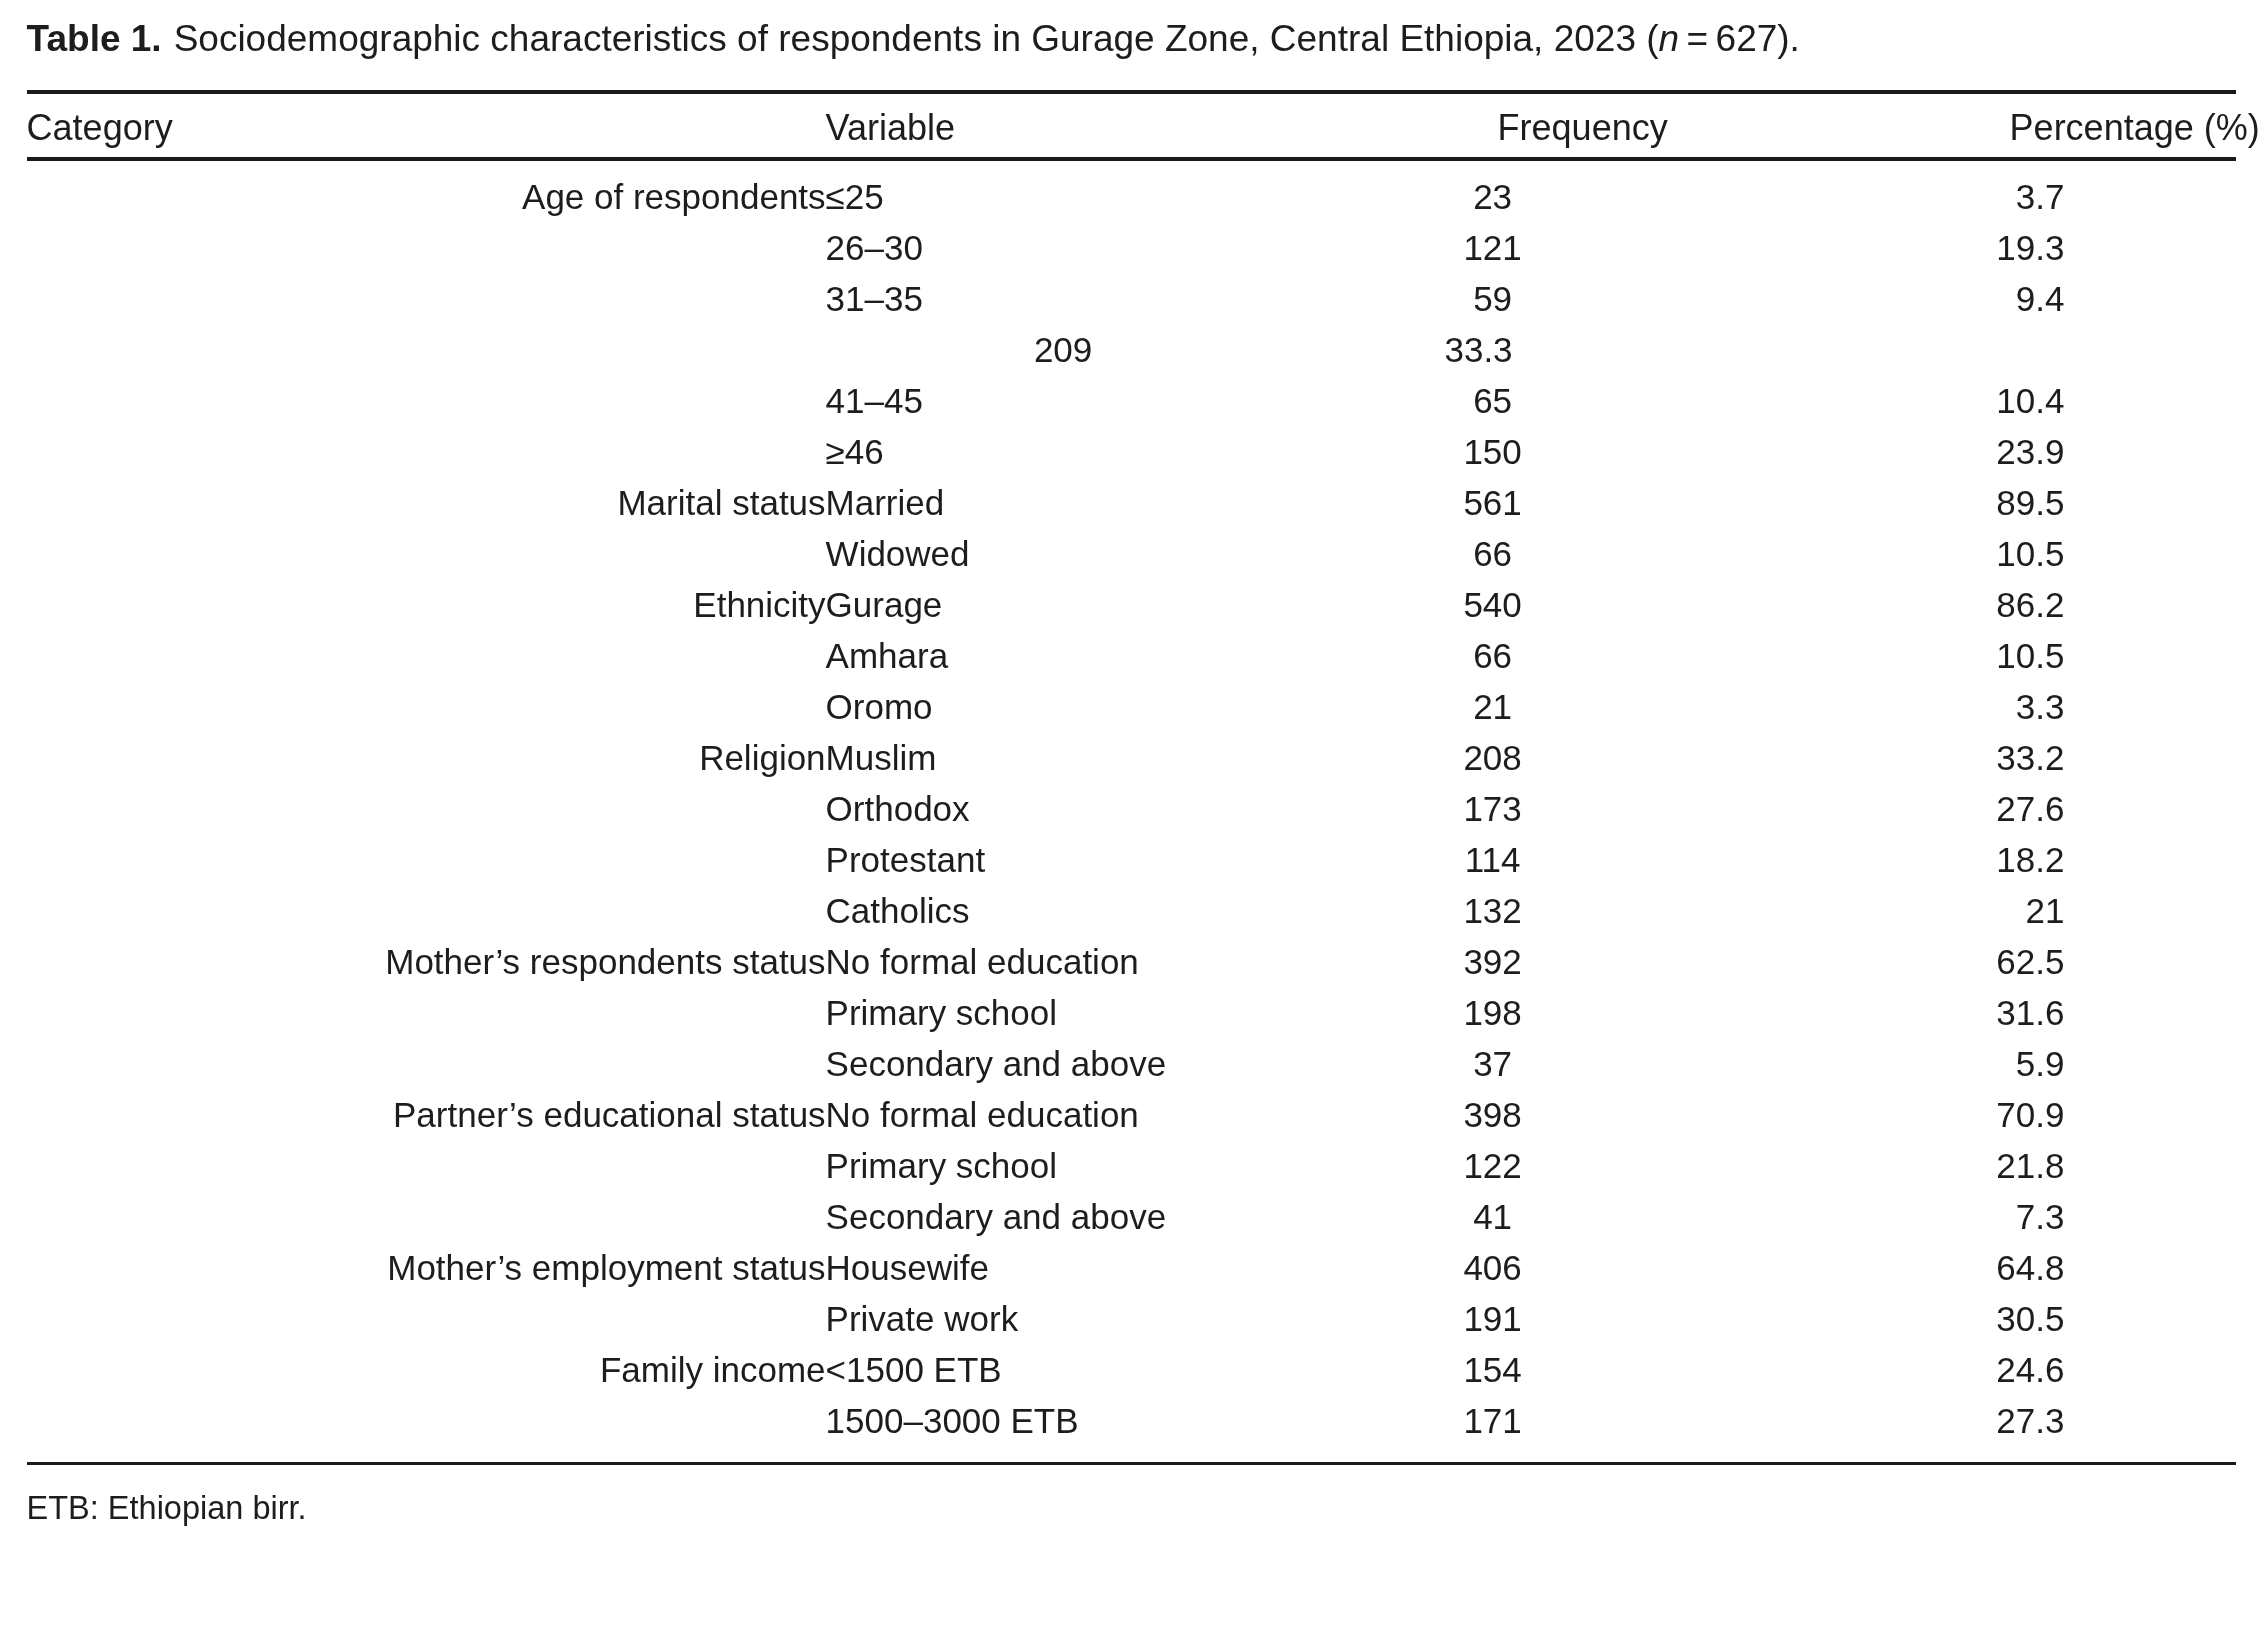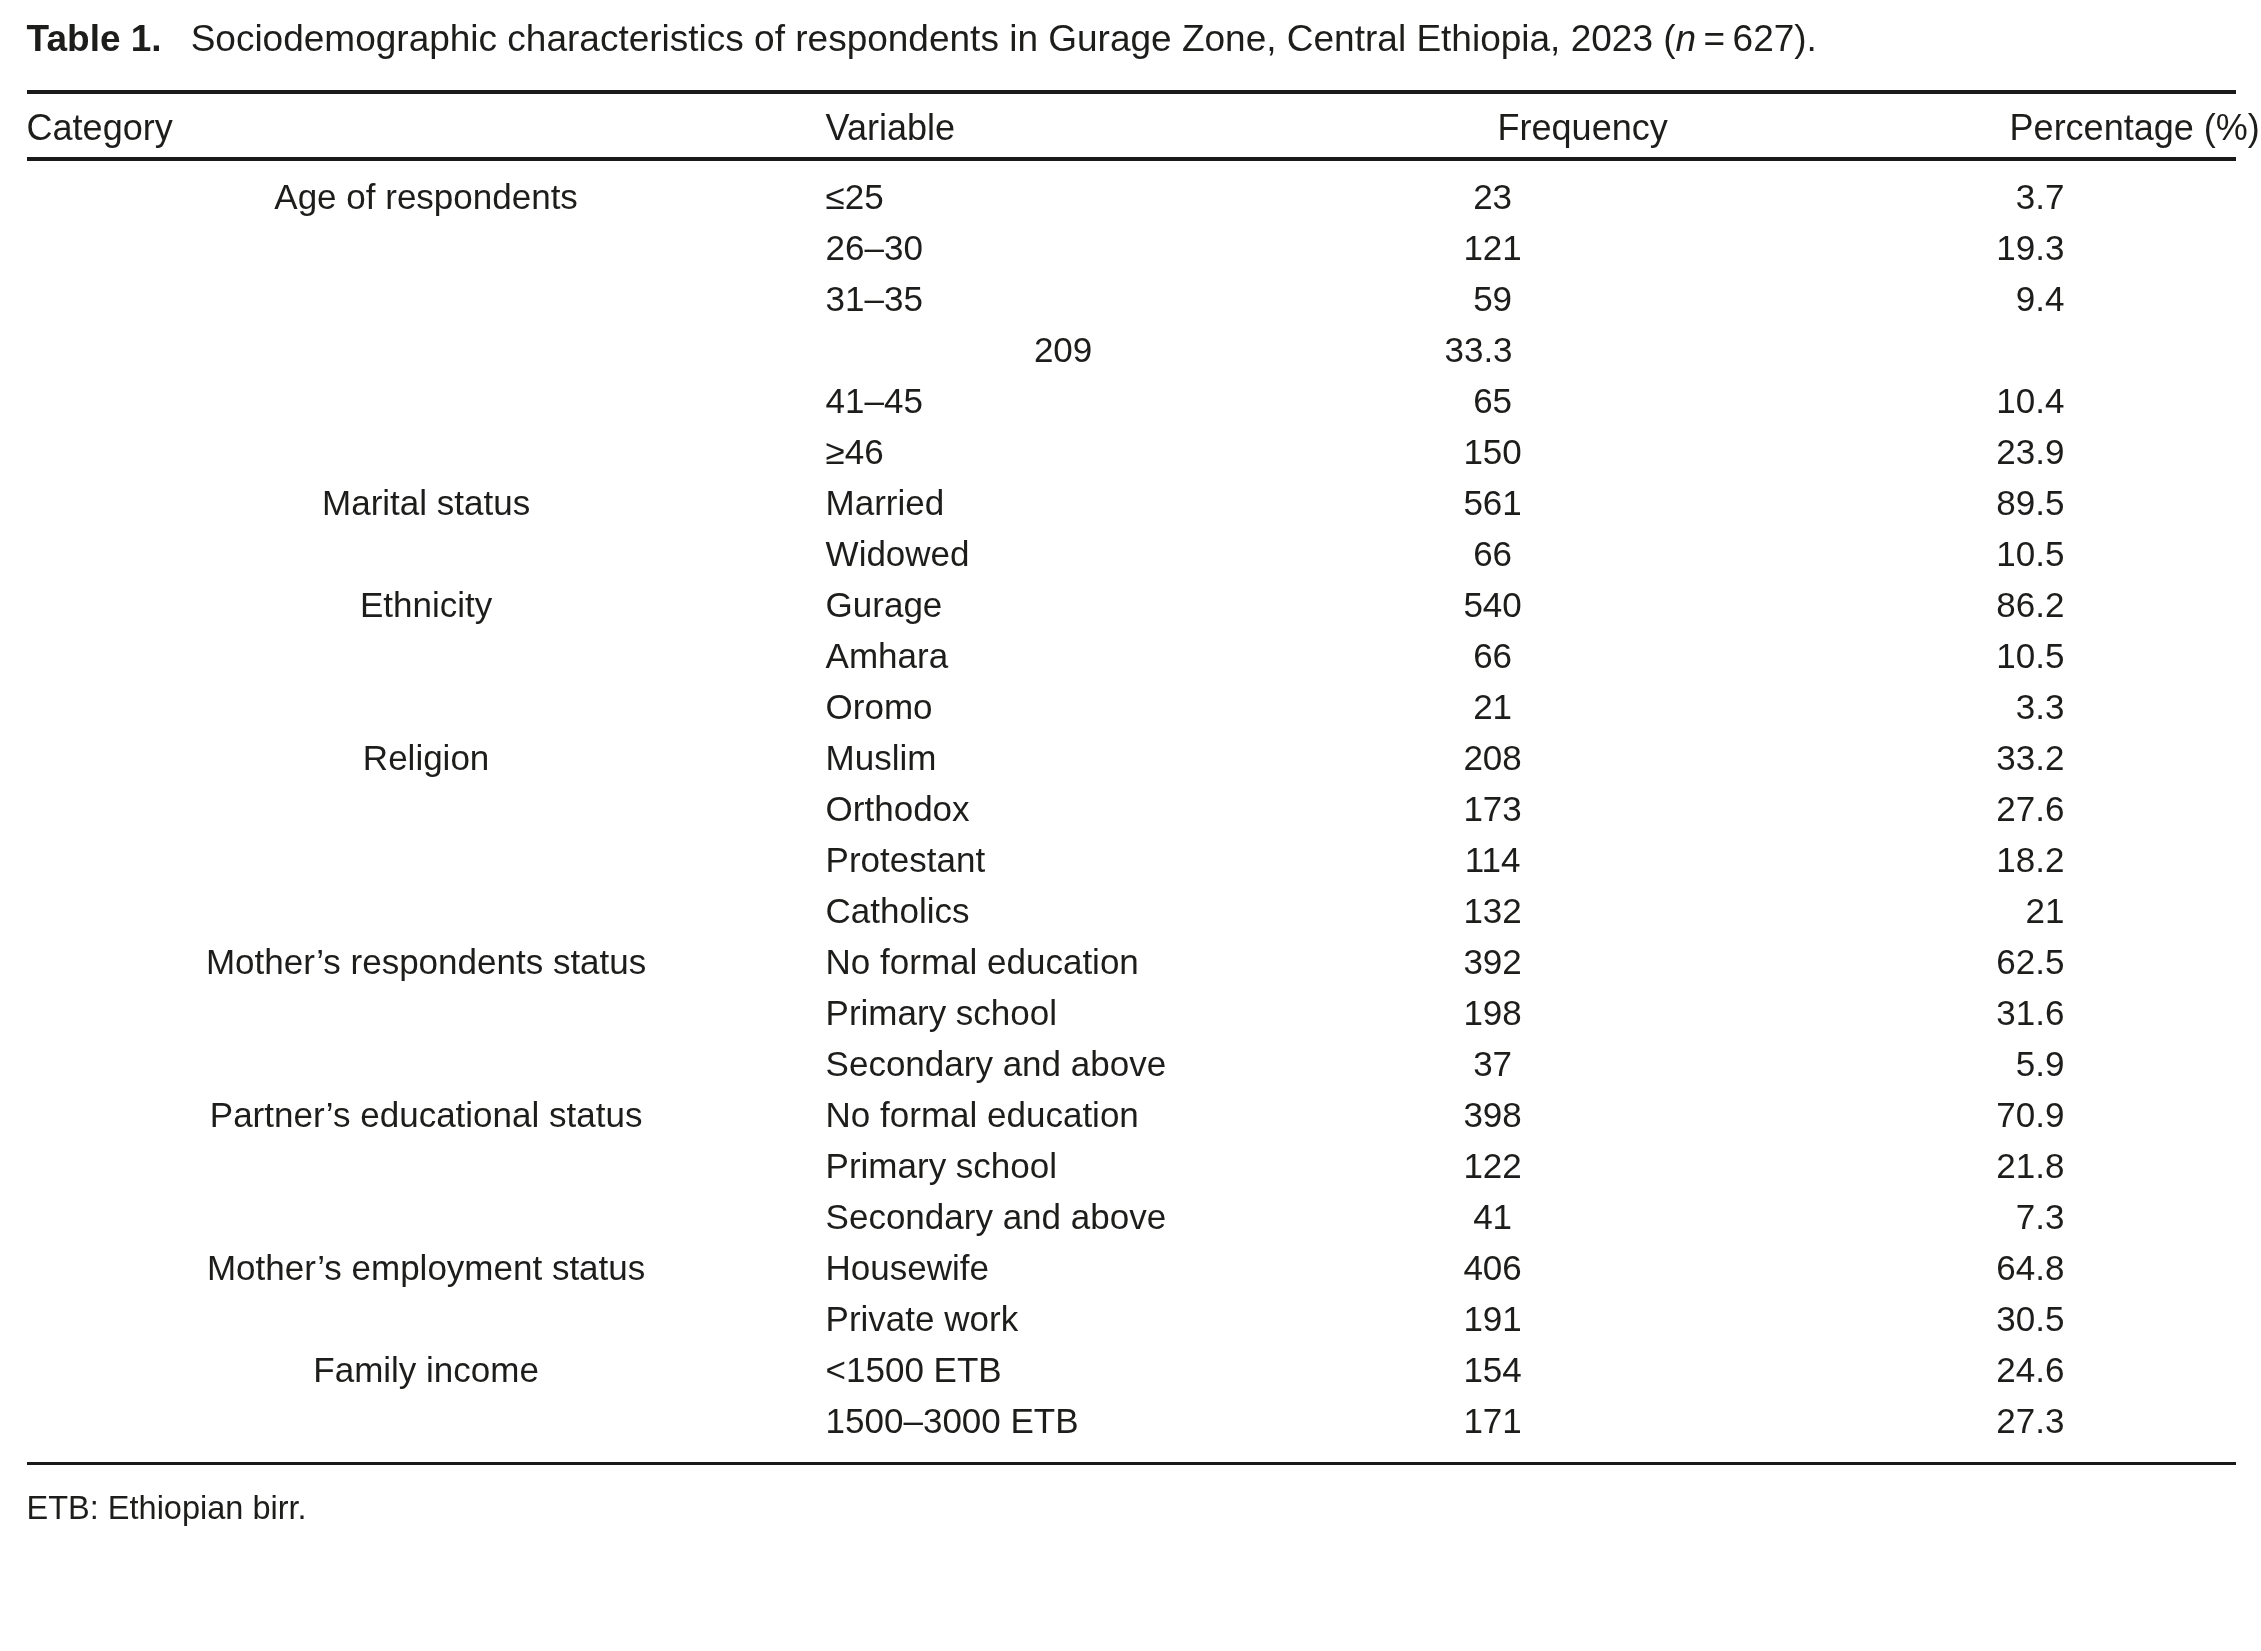--- a/index.html
+++ b/index.html
@@ -19,21 +19,21 @@
     overflow: hidden;
   }
   .title {
     font-size: 37px;
     line-height: 49px;
     margin-top: 2px;
     white-space: nowrap;
   }
   .title .t-label {
     font-weight: bold;
-    margin-right: 29px;
+    margin-right: 12px;
   }
   .title .t-n {
     font-style: italic;
   }
   .rule {
     width: 100%;
     background: #1a1a1a;
     height: 3.9px;
   }
   .rule-top { margin-top: 27.6px; }
@@ -58,21 +58,21 @@
   }
   .tbody {
     padding-top: 9.9px;
     padding-bottom: 15.8px;
   }
   .data-row {
     font-size: 35px;
     line-height: 51px;
   }
   .cell { white-space: nowrap; }
-  .c-var { text-align: center; }
+  .c-var { text-align: right; }
   .c-cat { text-align: left; }
   .c-freq {
     text-align: center;
     padding-right: 118px;
   }
   .c-pct {
     text-align: right;
     padding-right: 172px;
   }
   .footnote {

